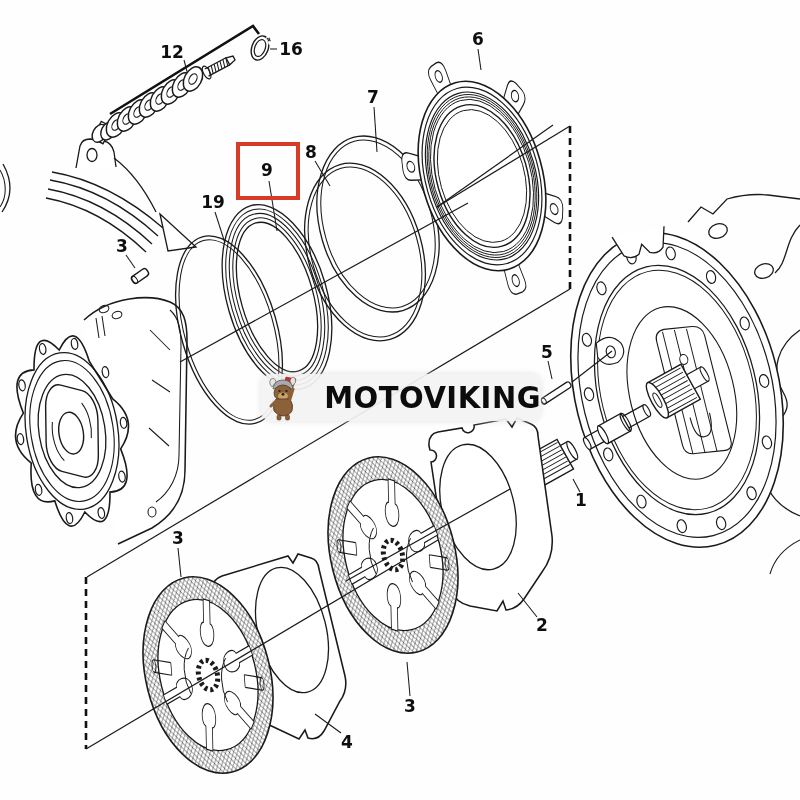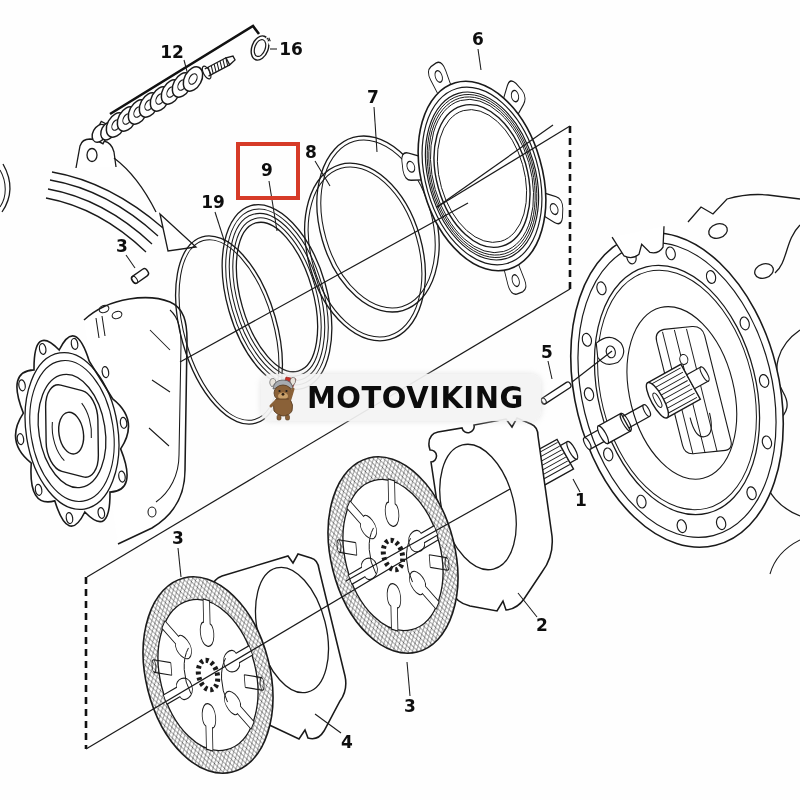--- a/index.html
+++ b/index.html
@@ -16,21 +16,21 @@
   .thick{stroke:#111;stroke-width:2.6;fill:none;}
   g.vx *{vector-effect:non-scaling-stroke;}
   
   .plabel{position:absolute;z-index:4;transform:translate(-50%,-50%);
           font-weight:700;font-size:17px;color:#0e0e0e;line-height:1;letter-spacing:0;}
   #highlight-box{position:absolute;z-index:3;left:236px;top:142px;width:56px;height:50px;
           border:4px solid #d63b28;background:transparent;}
   
   #watermark{position:absolute;z-index:6;left:261px;top:374px;width:280px;height:47px;
           background:rgba(243,243,243,0.93);border-radius:10px;display:flex;
-          align-items:center;box-shadow:0 0 6px rgba(220,220,220,.8);}
+          align-items:center;box-shadow:0 0 6px rgba(220,220,220,.8);justify-content:space-between;}
   #watermark .wm-text{font-weight:900;font-size:29px;letter-spacing:.5px;color:#0c0c0c;
           transform:scaleY(1.05);white-space:nowrap;}
   #mascot{width:40px;height:46px;margin-left:4px;margin-right:2px;flex:0 0 auto;}
 </style>
 </head>
 <body>
 
 <div id="stage">
 
 <svg id="art" width="800" height="800" viewBox="0 0 800 800">

